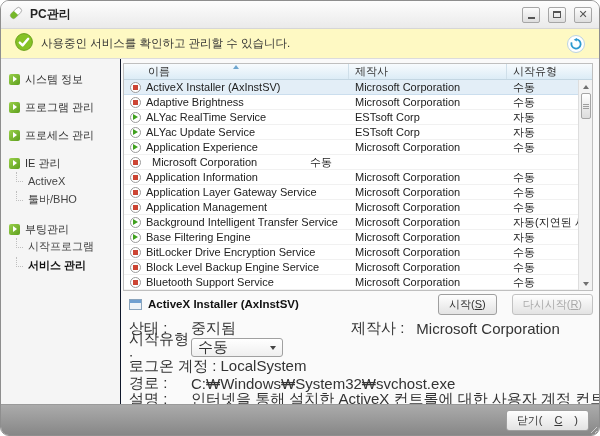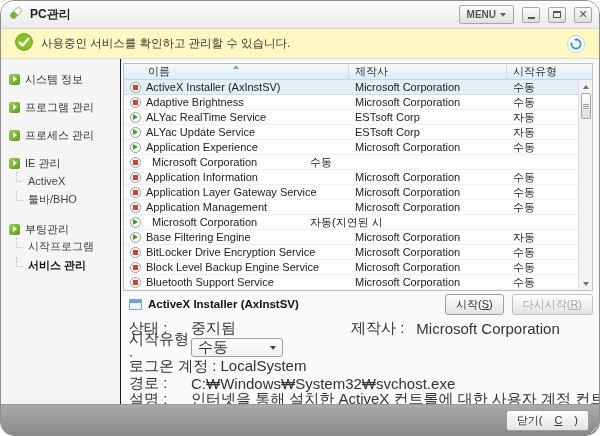--- a/index.html
+++ b/index.html
@@ -1,19 +1,19 @@
 <!DOCTYPE html>
 <html><head>
 <meta charset="utf-8">
 <style>
   * { margin:0; padding:0; box-sizing:border-box; }
   html,body { width:600px; height:436px; }
   body { font-family:"Liberation Sans","DejaVu Sans",sans-serif; background:#fff; }
 
-  .window { width:600px; height:436px; border:1px solid #8e8e8e; border-radius:14px;
+  .window { width:600px; height:436px; border:1px solid #8e8e8e; border-radius:9px;
             background:#f2f2f2; display:flex; flex-direction:column; overflow:hidden; }
 
   
   .titlebar { flex:0 0 28px; display:flex; align-items:center; gap:6px; padding:0 7px;
               background:linear-gradient(#fdfdfd,#eaeaea); border-bottom:1px solid #d6d6d6; }
   .title { font-size:12px; font-weight:bold; color:#222; flex:1; }
   .menu-btn { font-size:10px; font-weight:bold; color:#555; border:1px solid #a6a6a6; border-radius:2px;
               background:linear-gradient(#fcfcfc,#e1e1e1); padding:3px 7px; display:flex; align-items:center; gap:4px; cursor:pointer; }
   .caret-down { width:0; height:0; border-top:4px solid #666; border-left:3px solid transparent; border-right:3px solid transparent; }
   .win-btn { width:18px; height:16px; border:1px solid #a6a6a6; border-radius:2px; margin-left:2px;
@@ -86,21 +86,21 @@
 
   
   .detail-header { flex:0 0 24px; display:flex; align-items:center; gap:6px; padding:2px 6px 0 6px; }
   .win-icon { width:13px; height:11px; border:1px solid #8aa4bd;
               background:linear-gradient(#6f9fd0 0 3px, #eef3f8 3px); }
   .detail-title { font-size:11.5px; font-weight:bold; color:#111; flex:1; }
   .btn { height:21px; padding:0 10px; font-size:11px; color:#333; border:1px solid #9f9f9f; border-radius:3px;
          background:linear-gradient(#fefefe,#e3e3e3); display:flex; align-items:center; cursor:pointer; }
   .btn.disabled { color:#a9a9a9; border-color:#c2c2c2; cursor:default; }
   .btn .key { text-decoration:underline; }
-  .detail-header .btn { margin-left:2px; }
+  .detail-header .btn { margin-left:9px; }
   .detail-divider { height:1px; background:#dcdcdc; margin:3px 0 2px 0; }
 
   .detail-body { font-size:15px; color:#333; padding-left:6px; }
   .drow { display:flex; align-items:center; height:17px; position:relative; }
   .drow.path, .drow.desc { height:16px; }
   .dlabel { width:62px; flex:0 0 62px; }
   .dvalue { white-space:nowrap; overflow:hidden; }
   .vendor-abs { position:absolute; left:222px; top:0; display:flex; align-items:center; height:100%; gap:12px; }
   .drow.startup-row { height:21px; }
   .select { width:92px; height:19px; border:1px solid #a0a0a0; border-radius:3px;
@@ -125,24 +125,20 @@
   <div class="titlebar">
     <span>
       <svg width="16" height="16" viewBox="0 0 16 16">
         <g transform="rotate(45 8 8)">
           <rect x="5" y="1.5" width="6" height="13" rx="3" fill="#ffffff" stroke="#999999" stroke-width="0.8"></rect>
           <path d="M5 8 v3.5 a3 3 0 0 0 6 0 V8 z" fill="#76b82a"></path>
         </g>
       </svg>
     </span>
     <span class="title">PC관리</span>
-    <span class="menu-btn">
-      <span>MENU</span>
-      <span class="caret-down"></span>
-    </span>
     <span class="win-btn">
         <span class="glyph-min"></span>
       </span>
     <span class="win-btn">
         <span class="glyph-max"></span>
       </span>
     <span class="win-btn">
         <span class="glyph-close">✕</span>
       </span>
   </div>
@@ -290,20 +286,21 @@
                 <span class="state-icon stopped"></span>
               </span>
               <span class="cell cell-name">Application Management</span>
               <span class="cell cell-vendor">Microsoft Corporation</span>
               <span class="cell cell-startup">수동</span>
             </div>
             <div class="trow">
               <span class="cell cell-state">
                 <span class="state-icon running"></span>
               </span>
+              <span class="cell cell-name">Background Intelligent Transfer Service</span>
               <span class="cell cell-vendor">Microsoft Corporation</span>
               <span class="cell cell-startup">자동(지연된 시</span>
             </div>
             <div class="trow">
               <span class="cell cell-state">
                 <span class="state-icon running"></span>
               </span>
               <span class="cell cell-name">Base Filtering Engine</span>
               <span class="cell cell-vendor">Microsoft Corporation</span>
               <span class="cell cell-startup">자동</span>

